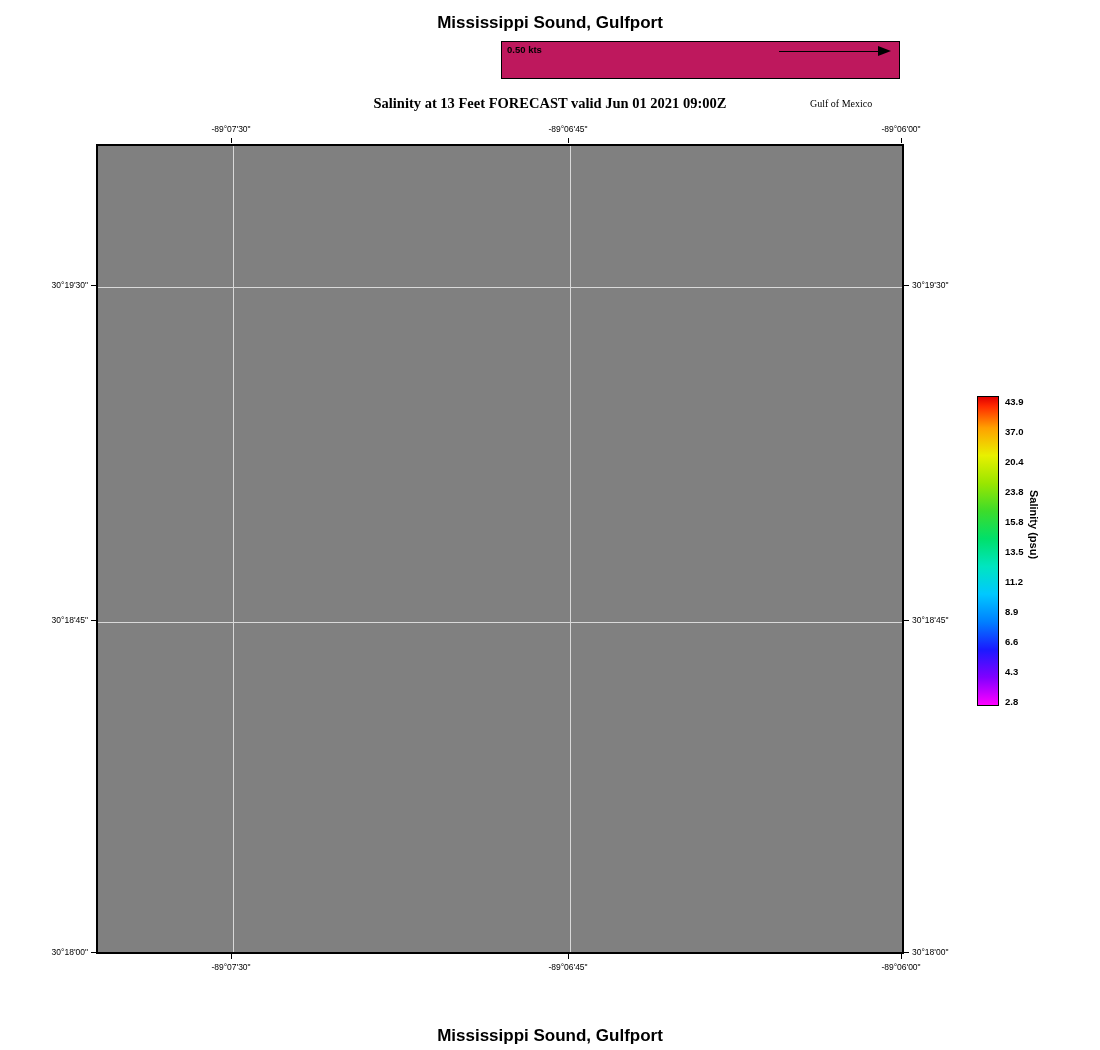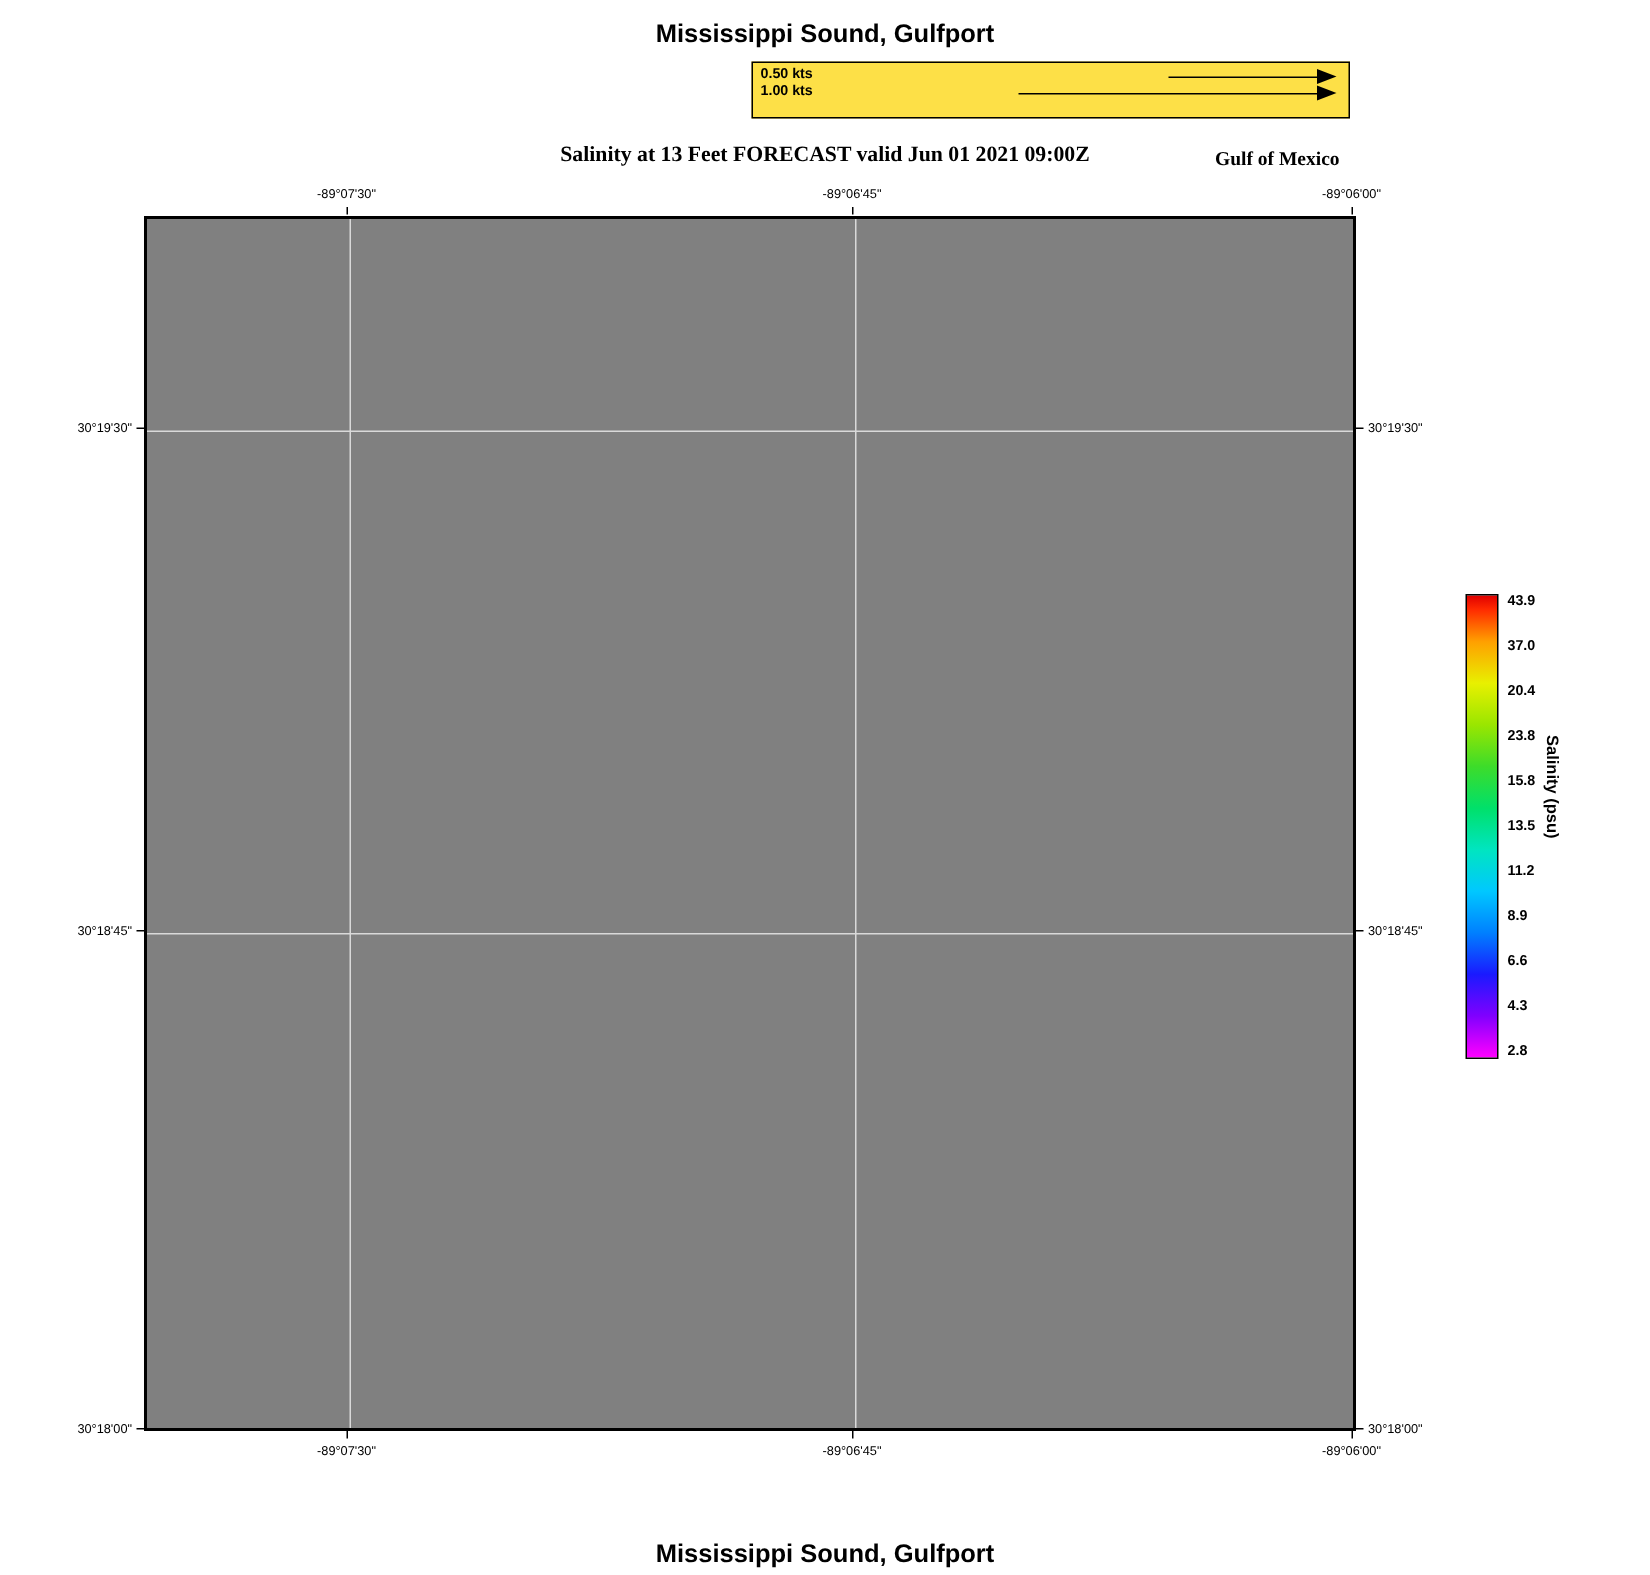--- a/index.html
+++ b/index.html
@@ -46,34 +46,34 @@
     text-align: center;
     font-size: 14.5px;
     font-weight: bold;
     font-family: "Liberation Serif", serif;
   }
 
   .region-label {
     position: absolute;
     top: 98px;
     left: 810px;
-    font-size: 13px;
-    font-weight: bold;
+    font-size: 10px;
+    font-weight: normal;
     font-family: "Liberation Serif", serif;
   }
 
   
   .vector-legend {
     position: absolute;
     left: 501px;
     top: 41px;
     width: 399px;
     height: 38px;
     border: 1px solid #000000;
-    background: #fde047;
+    background: #be185d;
     box-sizing: border-box;
   }
   .vec-row {
     position: absolute;
     left: 0;
     width: 399px;
     height: 12px;
   }
   .vec-row .lab {
     position: absolute;
@@ -199,25 +199,20 @@
 <body>
 
 <div class="title-top">Mississippi Sound, Gulfport</div>
 
 <div class="vector-legend">
   <div class="vec-row" style="top:3px;">
     <span class="lab">0.50  kts</span>
     <span class="shaft" style="left:277px; width:100px;"></span>
     <span class="head" style="left:376px;"></span>
   </div>
-  <div class="vec-row" style="top:14px;">
-    <span class="lab">1.00  kts</span>
-    <span class="shaft" style="left:177px; width:200px;"></span>
-    <span class="head" style="left:376px;"></span>
-  </div>
 </div>
 
 <div class="subtitle">Salinity at 13 Feet FORECAST valid Jun 01 2021 09:00Z</div>
 <div class="region-label">Gulf of Mexico</div>
 
 <div class="map-frame">
   <div class="grid-h" style="top:141px;"></div>
   <div class="grid-h" style="top:476px;"></div>
   <div class="grid-v" style="left:135px;"></div>
   <div class="grid-v" style="left:472px;"></div>

